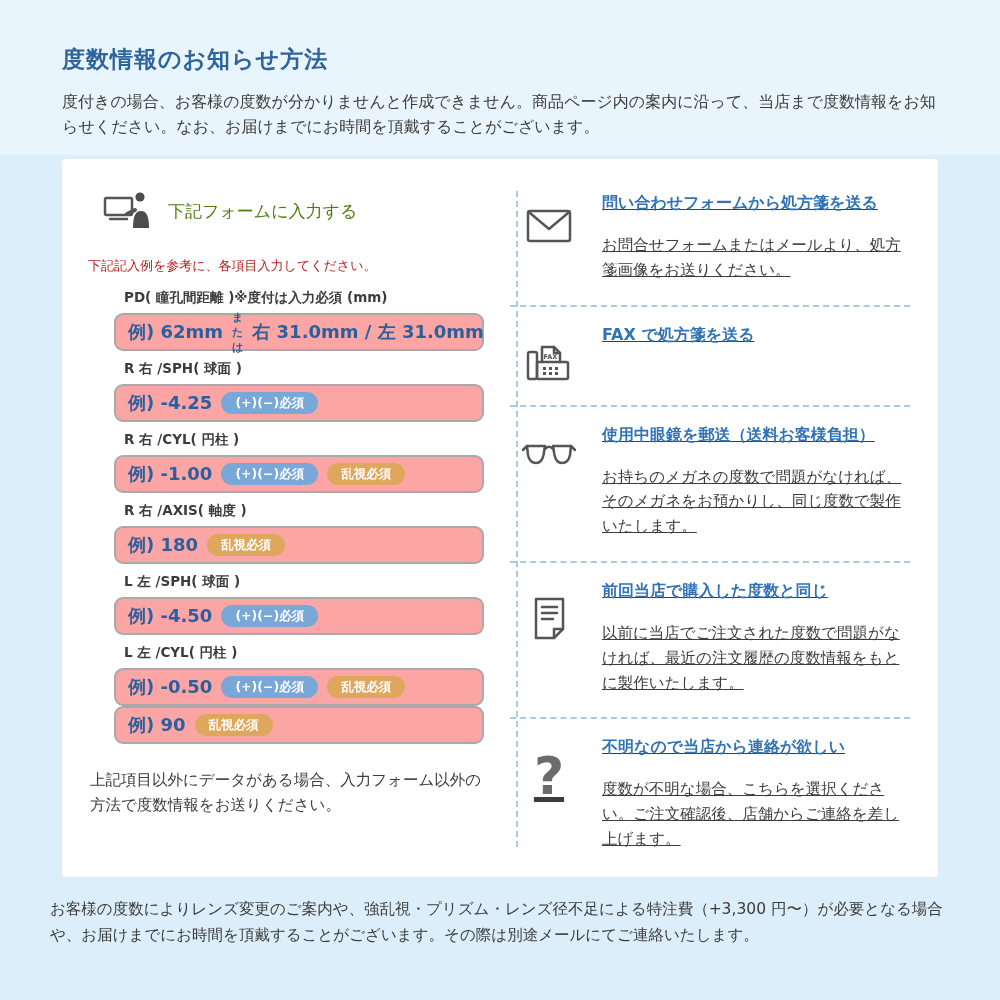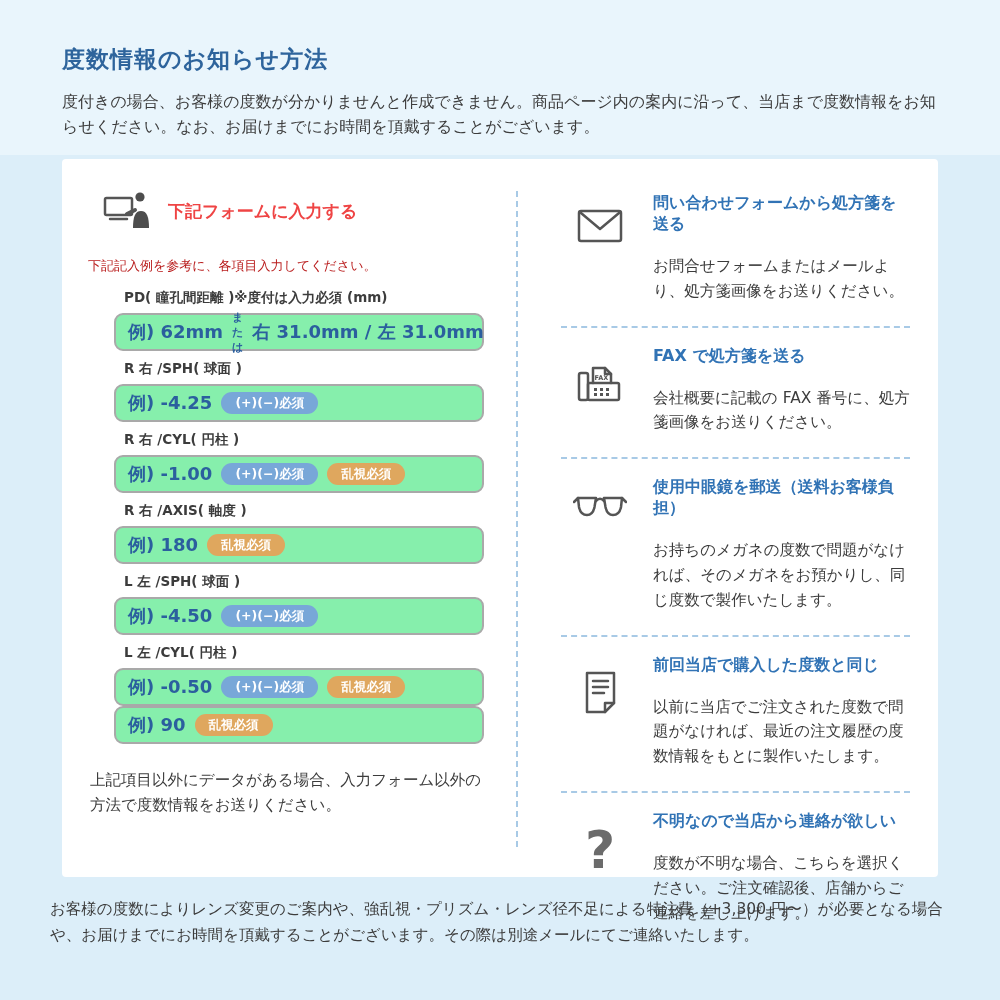--- a/index.html
+++ b/index.html
@@ -13,28 +13,28 @@
   }
   .header { padding:44px 58px 0 62px; }
   .page-title { font-size:23px; font-weight:bold; color:#2e649c; letter-spacing:1px; }
   .page-intro { margin-top:15px; font-size:16px; line-height:1.55; color:#3c3c3c; font-weight:500; max-width:890px; }
 
   .main-panel { position:absolute; left:0; right:0; top:155px; bottom:0; background:#dceef9; }
   .card { position:absolute; left:62px; top:4px; width:876px; height:718px; background:#ffffff; border-radius:4px; }
 
   .col-left { position:absolute; left:0; top:0; width:454px; height:100%; padding:30px 28px 0 26px; }
   .v-divider { position:absolute; left:454px; top:32px; bottom:30px; width:0; border-left:2px dashed #a8cae6; }
-  .col-right { position:absolute; left:483px; top:0; right:0; height:100%; padding:4px 28px 0 16px; }
+  .col-right { position:absolute; left:432px; top:0; right:0; height:100%; padding:4px 28px 0 16px;text-decoration:underline; }
 
   .form-header { display:flex; align-items:center; gap:16px; padding-left:14px; }
-  .form-title { color:#ef4444; font-size:17px; font-weight:bold; }
+  .form-title { color:#4d7c0f; font-size:17px; font-weight:normal; }
   .form-instruction { margin-top:24px; font-size:13px; color:#b91c1c; font-weight:500; }
   .form-rows { margin-top:14px; padding:0 4px 0 26px; }
   .row-label { font-size:13.5px; font-weight:bold; color:#3c3c3c; margin:9px 0 6px 10px; }
-  .example-box { height:38px; background:#86efac; border:2px solid #a9a9a9; border-radius:9px; display:flex; align-items:center; padding:4px 12px; gap:9px; }
+  .example-box { height:38px; background:#fca5a5; border:2px solid #a9a9a9; border-radius:9px; display:flex; align-items:center; padding:4px 12px; gap:9px; }
   .example-value { color:#2b5f9e; font-weight:bold; font-size:18px; white-space:nowrap; }
   .example-connector { color:#2b5f9e; font-weight:bold; font-size:11px; }
   .badge { color:#fff; font-size:12.5px; font-weight:bold; padding:4px 14px; border-radius:999px; white-space:nowrap; line-height:1.1; }
   .b-pm { background:#78a7d8; }
   .b-astig { background:#dfa75e; }
   .form-note { margin-top:24px; font-size:15.5px; line-height:1.6; color:#3c3c3c; font-weight:500; padding-left:2px; }
 
   .method { display:flex; gap:14px; padding:18px 0 22px; border-bottom:2px dashed #a8cae6; }
   .method:first-child { padding-top:30px; }
   .method:last-child { border-bottom:none; }
@@ -170,21 +170,20 @@
                 <rect x="23" y="26" width="3" height="3"></rect>
                 <rect x="29" y="26" width="3" height="3"></rect>
       <rect x="17" y="31" width="3" height="3"></rect>
                 <rect x="23" y="31" width="3" height="3"></rect>
                 <rect x="29" y="31" width="3" height="3"></rect>
     </g>
   </svg>
 </div>
     <div class="method-text">
       <div class="method-title">FAX で処方箋を送る</div>
-      <div class="method-body">会社概要に記載の FAX 番号に、処方箋画像をお送りください。</div>
     </div>
   </div>
 
   <div class="method">
     <div class="method-icon-cell">
   <svg width="54" height="26" viewBox="0 0 54 26">
     <path class="ln" d="M5 5 h18 l-1.5 9 c-1 5-3.5 8-7.5 8 s-7-3-8-8 z"></path>
     <path class="ln" d="M31 5 h18 l-1 9 c-1 5-4 8-8 8 s-6.5-3-7.5-8 z"></path>
     <path class="ln" d="M23 8 c2-3 6-3 8 0"></path>
     <path class="ln" d="M5 5 L1 9"></path>

